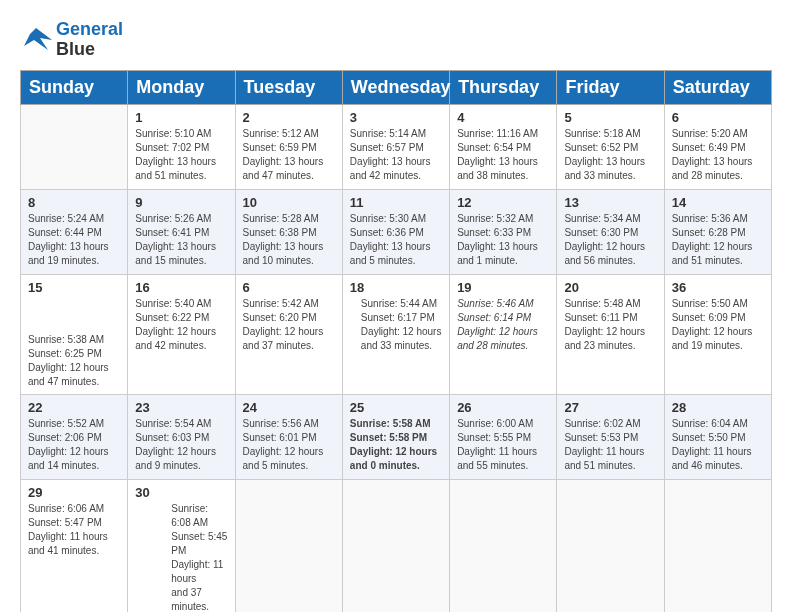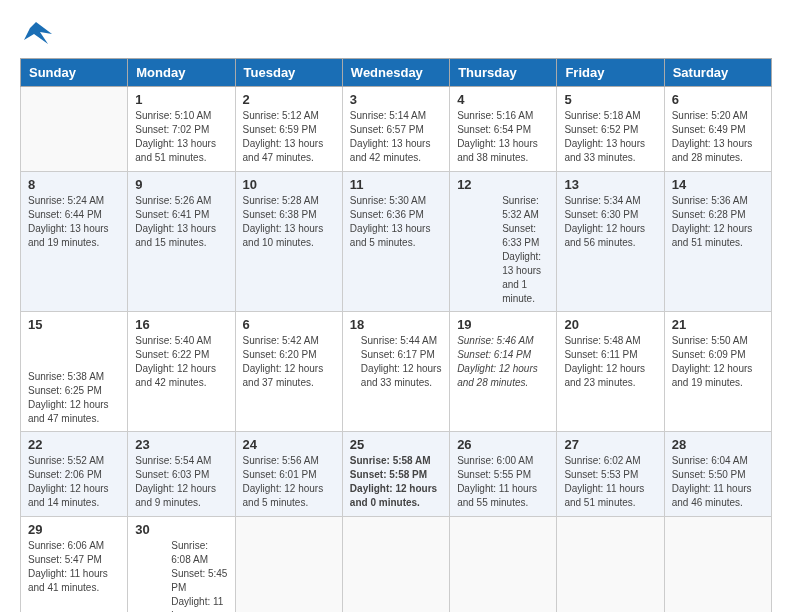--- a/index.html
+++ b/index.html
@@ -47,21 +47,21 @@
       color: #555;
     }
     .calendar {
       width: 100%;
       border-collapse: collapse;
       table-layout: fixed;
     }
     .calendar th {
       background: #1a6eb5;
       color: #fff;
-      font-size: 13px;
+      font-size: 18px;
       font-weight: bold;
       padding: 6px 8px;
       text-align: left;
       border: 1px solid #aaa;
     }
     .calendar td {
       vertical-align: top;
       border: 1px solid #ccc;
       padding: 5px 7px;
       font-size: 10.5px;
@@ -90,20 +90,24 @@
     }
   </style>
 </head>
 <body>
 
 <div class="header">
   <div class="logo">
     <svg class="logo-bird" viewBox="0 0 32 28" xmlns="http://www.w3.org/2000/svg">
       <polygon points="16,2 32,14 20,12 28,24 14,14 4,20 10,8" fill="#1a6eb5"></polygon>
     </svg>
+    <div class="logo-text">
+      <div><span>General</span></div>
+      <div><span style="color:#333">Blue</span></div>
+    </div>
   </div>
   <div class="title-block">
     <div class="month-title"></div>
     <div class="location"></div>
   </div>
 </div>
 
 <table class="calendar">
   <thead>
     <tr id="days-header-row">
@@ -135,21 +139,21 @@
         </td>
         <td>
           <span class="day-num">3</span>
           <div class="day-info" style="white-space: pre-line;">Sunrise: 5:14 AM
 Sunset: 6:57 PM
 Daylight: 13 hours
 and 42 minutes.</div>
         </td>
         <td>
           <span class="day-num">4</span>
-          <div class="day-info" style="white-space: pre-line;">Sunrise: 5:16 AM
+          <div class="day-info" style="white-space: pre-line;">Sunrise: 11:16 AM
 Sunset: 6:54 PM
 Daylight: 13 hours
 and 38 minutes.</div>
         </td>
         <td>
           <span class="day-num">5</span>
           <div class="day-info" style="white-space: pre-line;">Sunrise: 5:18 AM
 Sunset: 6:52 PM
 Daylight: 13 hours
 and 33 minutes.</div>
@@ -186,21 +190,21 @@
         </td>
         <td>
           <span class="day-num">11</span>
           <div class="day-info" style="white-space: pre-line;">Sunrise: 5:30 AM
 Sunset: 6:36 PM
 Daylight: 13 hours
 and 5 minutes.</div>
         </td>
         <td>
           <span class="day-num">12</span>
-          <div class="day-info" style="white-space: pre-line; margin-left: 45px;">Sunrise: 5:32 AM
+          <div class="day-info" style="white-space: pre-line;">Sunrise: 5:32 AM
 Sunset: 6:33 PM
 Daylight: 13 hours
 and 1 minute.</div>
         </td>
         <td>
           <span class="day-num">13</span>
           <div class="day-info" style="white-space: pre-line;">Sunrise: 5:34 AM
 Sunset: 6:30 PM
 Daylight: 12 hours
 and 56 minutes.</div>
@@ -250,21 +254,21 @@
 and 28 minutes.</div>
         </td>
         <td>
           <span class="day-num">20</span>
           <div class="day-info" style="white-space: pre-line;">Sunrise: 5:48 AM
 Sunset: 6:11 PM
 Daylight: 12 hours
 and 23 minutes.</div>
         </td>
         <td>
-          <span class="day-num">21</span>
+          <span class="day-num">36</span>
           <div class="day-info" style="white-space: pre-line;">Sunrise: 5:50 AM
 Sunset: 6:09 PM
 Daylight: 12 hours
 and 19 minutes.</div>
         </td>
       </tr>
       <tr>
         <td>
           <span class="day-num">22</span>
           <div class="day-info" style="white-space: pre-line;">Sunrise: 5:52 AM

